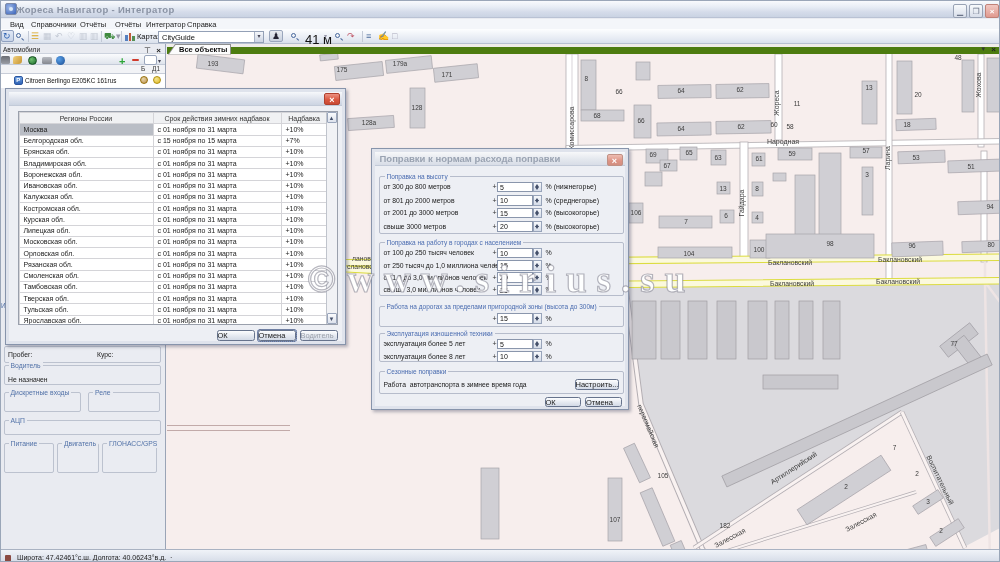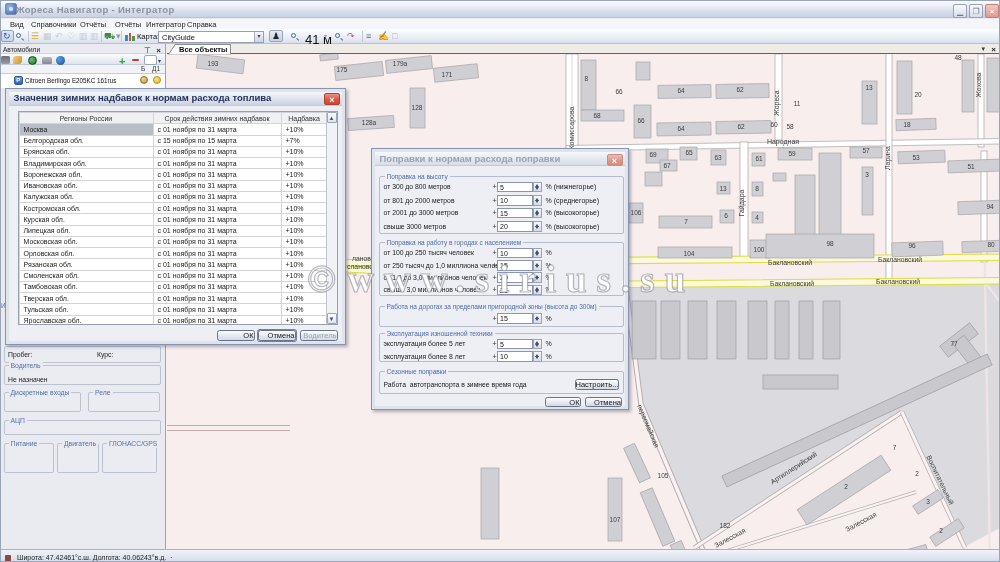--- a/index.html
+++ b/index.html
@@ -27,39 +27,39 @@
 #lptools{position:absolute;left:0;top:9px;width:100%;height:12px;background:linear-gradient(#fafbfd,#dfe4ec);border-top:1px solid #cdd3de;border-bottom:1px solid #c4cbd8}
 #lpcols{position:absolute;left:0;top:21px;width:100%;height:9px;background:#f2f3f6;border-bottom:1px solid #c8cdd8;font-size:6.5px;color:#333}
 #lplist{position:absolute;left:0;top:30px;width:100%;height:14px;background:#fff}
 .gb{position:absolute;border:1px solid #bcc2cf;border-radius:2px;background:#eaecf2}
 .gb b{position:absolute;left:4px;top:-4px;font-weight:normal;font-size:6.8px;color:#5272a8;background:#e9ebf1;padding:0 2px;white-space:nowrap;line-height:8px}
 .gtxt{position:absolute;font-size:6.8px;color:#1a1a1a;white-space:nowrap}
 
 #status{position:absolute;left:0;top:549px;width:1000px;height:13px;
  background:linear-gradient(#f0f3f8,#d6dce8);border-top:1px solid #a9b2c2;font-size:7px;color:#222}
 
-#tabstrip{position:absolute;left:167px;top:44px;width:833px;height:10px;background:#efece8;border-bottom:1px solid #4d7c0f}
+#tabstrip{position:absolute;left:167px;top:44px;width:833px;height:10px;background:#efece8;border-bottom:7px solid #4d7c0f}
 #tab1{position:absolute;left:1px;top:0px;width:63px;height:10.5px;background:#8e8e8e;clip-path:polygon(7px 0,100% 0,100% 100%,0 100%)}
 #tab1:after{content:"";position:absolute;left:1px;top:1px;right:1px;bottom:0;background:#fcfcfc;clip-path:polygon(6.5px 0,100% 0,100% 100%,0 100%)}
 #tab1 span{position:absolute;left:11px;top:1.2px;font-size:7.5px;font-weight:bold;color:#111;z-index:2}
 
 .dlg{position:absolute;border:1px solid #8794ab;background:#edeff4;box-shadow:2px 2px 3px rgba(90,95,115,.45)}
 .dlg .frame{position:absolute;inset:0;border:3px solid #dfe3ec;pointer-events:none}
 .dlg .tbar{position:absolute;left:3px;top:3px;right:3px;height:14px;
  background:linear-gradient(#f6f8fb,#dde2ec 55%,#ccd4e2);border-bottom:1px solid #c2cad8}
 .dlg .tbar .ttl{position:absolute;left:5px;top:0.5px;font-size:9.5px;font-weight:bold;white-space:nowrap}
 .xbtn{position:absolute;right:2px;top:1.5px;width:16px;height:12px;border-radius:2px;text-align:center;
  font-size:9px;font-weight:bold;color:#fff;line-height:12px}
 #dlg1 .ttl{color:#26355e}
 #dlg1 .xbtn{background:linear-gradient(#ec9181,#d9553d 60%,#c94a34);border:1px solid #b0402e}
 #dlg2 .ttl{color:#9aa3b2}
 #dlg2 .tbar{background:linear-gradient(#f7f8fa,#e4e8ee 55%,#d8dde7)}
 #dlg2 .xbtn{background:linear-gradient(#eebdb2,#dd9384 60%,#d28e80);border:1px solid #c09084}
 .btn{position:absolute;background:linear-gradient(#fcfdfe,#e2e7ef 60%,#d3dae6);border:1px solid #66738c;border-radius:2.5px;
- font-size:7.5px;color:#1a1a1a;text-align:right;line-height:9.5px}
+ font-size:7.5px;color:#1a1a1a;text-align:left;line-height:9.5px}
 
 #tbl{position:absolute;left:12px;top:22.5px;width:320px;height:214px;background:#fff;border:1px solid #9aa0ac;overflow:hidden}
 #tbl table{border-collapse:collapse;width:308px;table-layout:fixed}
 #tbl td,#tbl th{border:1px solid #d4d4d8;font-size:7px;font-weight:normal;color:#222;height:11.25px;
  padding:0 0 0 4px;text-align:left;white-space:nowrap;overflow:hidden}
 #tbl th{background:#f0f1f3;text-align:center;color:#333;padding:0}
 #tbl td.sel{background:#b9bdc5}
 #sbar{position:absolute;right:0;top:0;width:11px;height:212px;background:#f1f2f5;border-left:1px solid #c0c4cc}
 .sbtn{position:absolute;left:0;width:10px;height:11px;background:linear-gradient(#fafbfd,#dde2ec);border:1px solid #9aa6bc;border-radius:1px;
  font-size:6px;text-align:center;line-height:10px;color:#44506a}
@@ -468,21 +468,20 @@
       <b>Сезонные поправки</b>
     </div>
     <div class="lbl" style="left:12px;top:231.5px">Работа&nbsp; автотранспорта в зимнее время года</div>
     <div class="btn" style="left:203px;top:229.5px;width:44px;height:11px">Настроить...</div>
     <div class="btn" style="left:173px;top:248px;width:36px;height:10px">ОК</div>
     <div class="btn" style="left:213.5px;top:248px;width:37px;height:10px">Отмена</div>
 </div>
 <div class="dlg" id="dlg1" style="left:4.5px;top:87.5px;width:341.5px;height:257.5px">
   <div class="frame"></div>
   <div class="tbar">
-      <span class="ttl">Значения зимних надбавок к нормам расхода топлива</span>
       <div class="xbtn">×</div>
     </div>
   <div id="tbl">
    <table>
     <colgroup>
           <col style="width:134px">
           <col style="width:128px">
           <col style="width:46px">
         </colgroup>
     <tbody>

